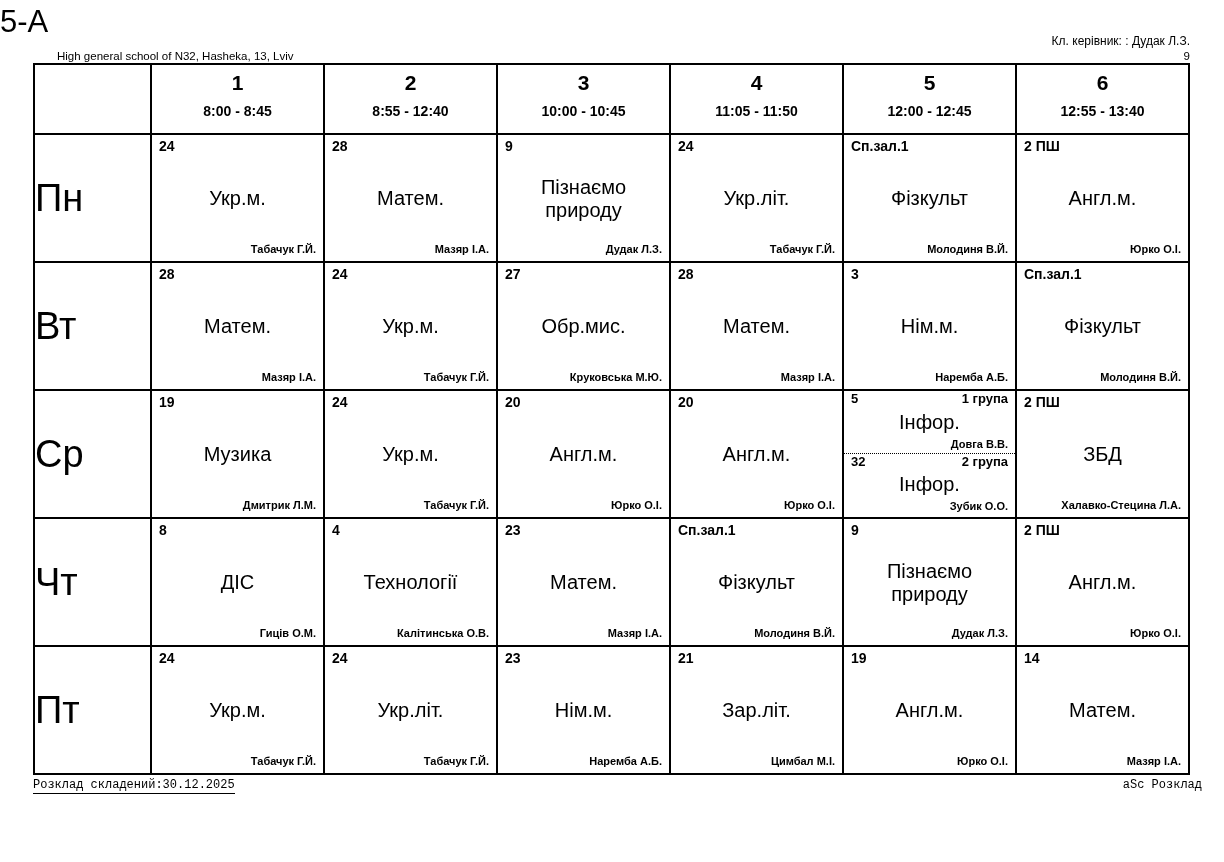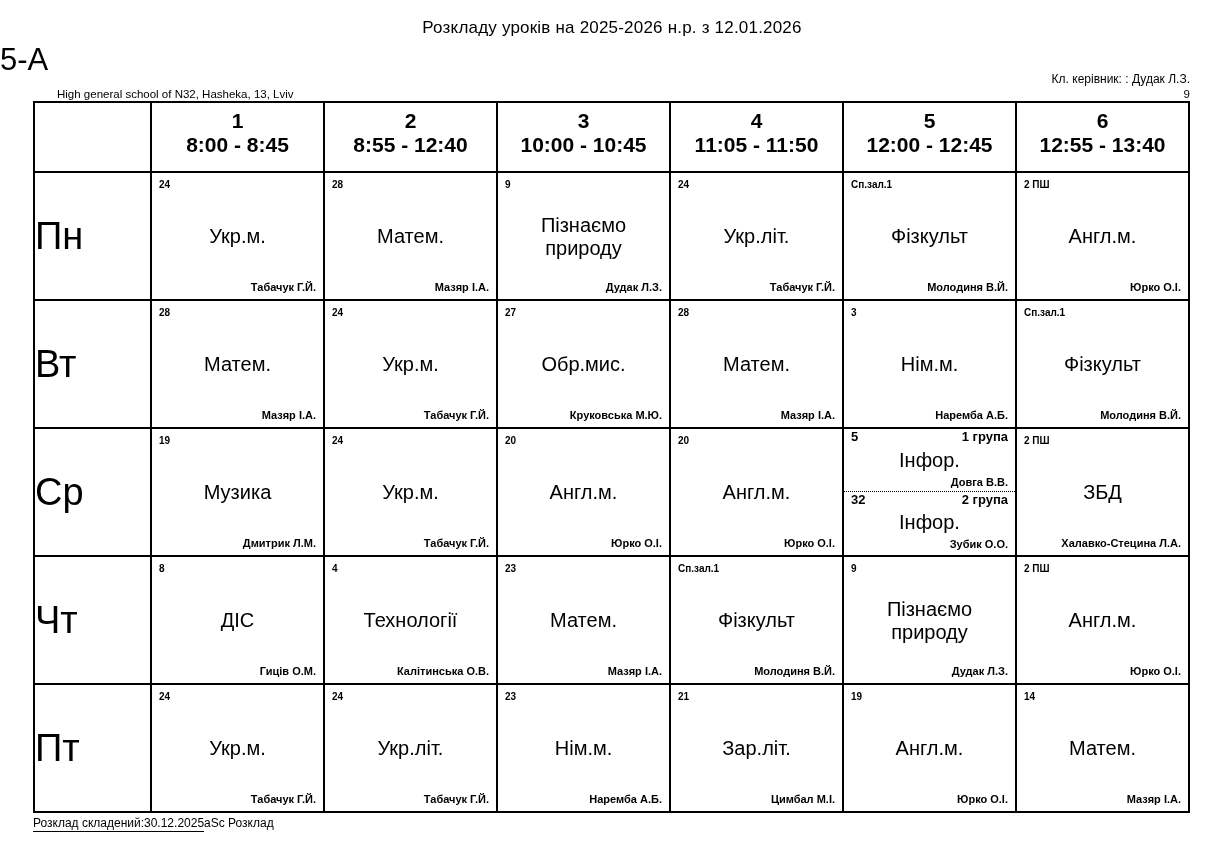--- a/index.html
+++ b/index.html
@@ -55,44 +55,44 @@
   .timetable col.day-col{width:117px;}
   .timetable thead tr{height:70px;}
   .pnum{
     font-size:21px;
     font-weight:bold;
     text-align:center;
     padding-top:7px;
     line-height:22px;
   }
   .ptime{
-    font-size:21px;
+    font-size:14px;
     font-weight:bold;
     text-align:center;
-    margin-top:1px;
+    margin-top:9px;
   }
   .timetable tbody tr{height:128px;}
   td.day-cell{
     vertical-align:middle;
     text-align:left;
     font-size:38px;
     line-height:1;
   }
   .cell-inner{
     height:124px;
     box-sizing:border-box;
     display:flex;
     flex-direction:column;
     padding:4px 7px 3px 7px;
   }
   .cell-inner.split{padding:0;}
   .cell-top{
     display:flex;
     justify-content:space-between;
-    font-size:10px;
+    font-size:14px;
     font-weight:bold;
     line-height:15px;
     min-height:15px;
   }
   .subject{
     flex:1;
     display:flex;
     align-items:center;
     justify-content:center;
     text-align:center;
@@ -112,31 +112,32 @@
     flex-direction:column;
     padding:2px 7px;
   }
   .half + .half{border-top:1px dotted #000;}
   .half .cell-top{font-size:13px;line-height:14px;min-height:14px;margin-top:-1px;}
   .half .subject{font-size:20px;line-height:20px;margin-top:-3px;}
   .half .teacher{margin-top:-2px;}
 
   .footer-row{
     display:flex;
+    justify-content:space-between;
     align-items:flex-start;
-    margin:3px 48px 0 33px;
+    margin:3px 22px 0 33px;
     font-size:12px;
+    font-family:Liberation Mono, monospace;
   }
   .footer-left{border-bottom:1px solid #000;padding-bottom:1px;}
 </style>
 </head>
 <body>
 
 <div class="page">
-  <div class="doc-title">Розкладу уроків на 2025-2026 н.р. з 12.01.2026</div>
 
   <div class="class-row">
     <div class="class-name">5-А</div>
     <div class="class-teacher">Кл. керівник: : Дудак Л.З.</div>
   </div>
 
   <div class="pre-table">
     <span>High general school of N32, Hasheka, 13, Lviv</span>
     <span>9</span>
   </div>

